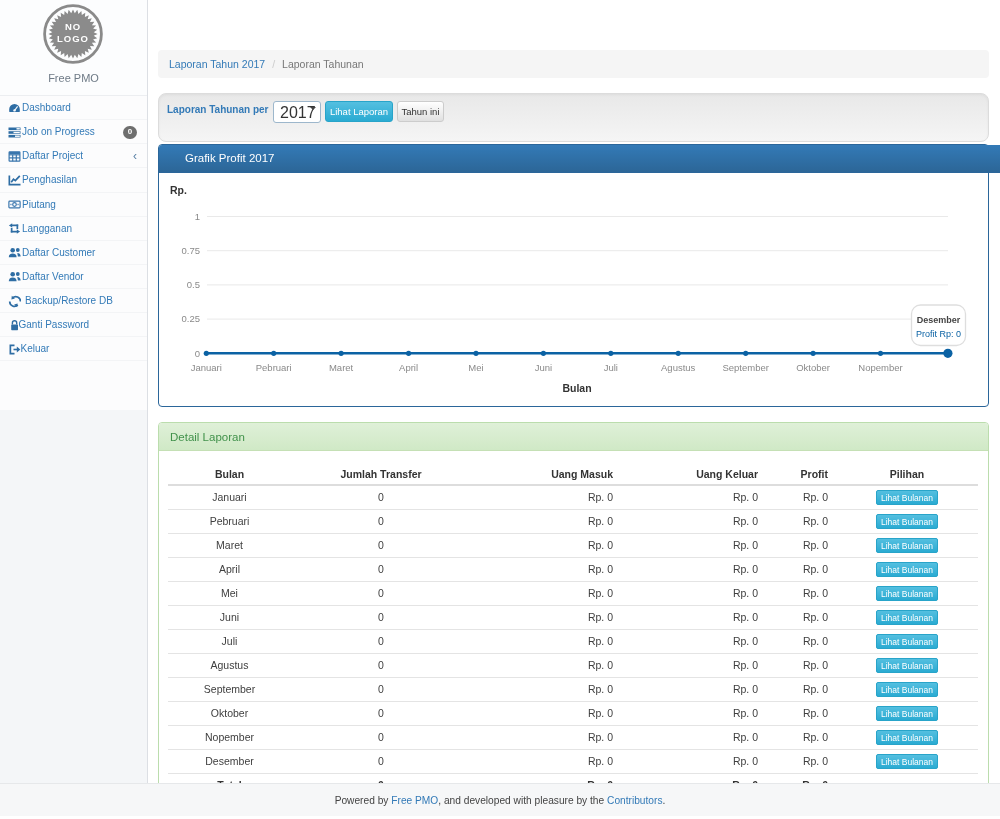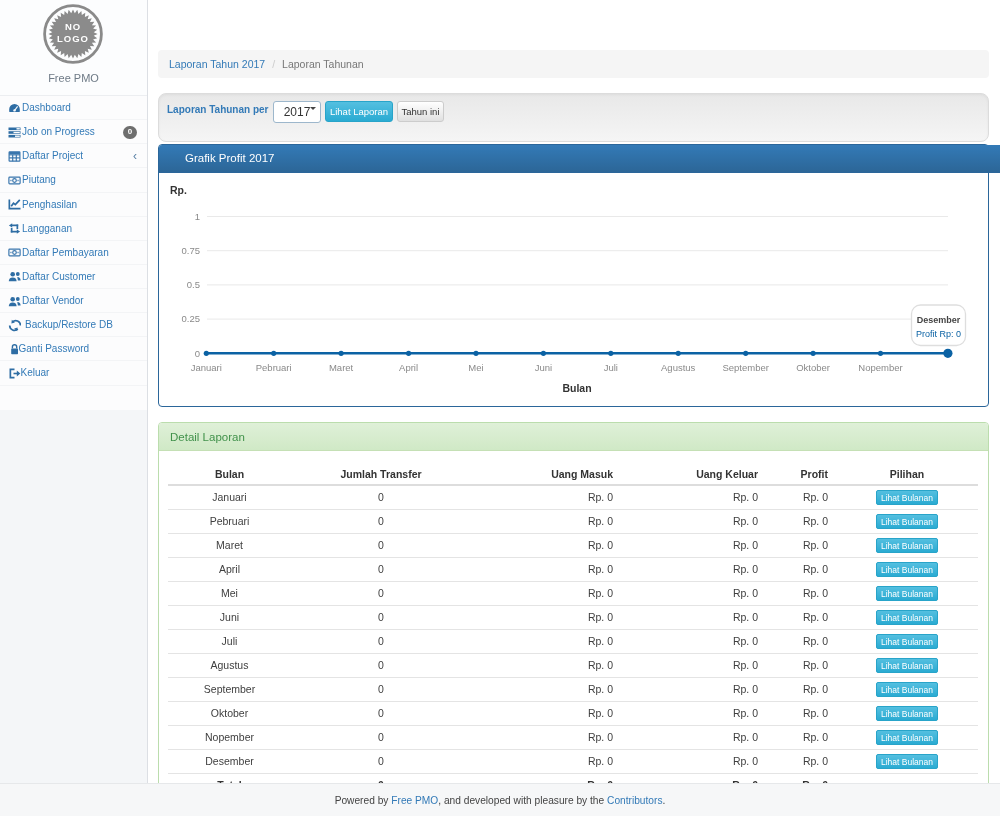--- a/index.html
+++ b/index.html
@@ -13,21 +13,21 @@
 .mi svg { position:absolute; left:8px; top:5.5px; }
 .mi .txt { position:absolute; left:22px; top:0; }
 .badge0 { position:absolute; left:123px; top:6px; width:14px; height:12.5px; background:#6e6e6e; border-radius:7px; color:#fff; font-size:8px; font-weight:bold; text-align:center; line-height:12.5px; }
 .chev { position:absolute; left:133px; top:0; color:#5a80a5; font-size:12px; }
 #main { position:absolute; left:148px; top:0; width:852px; height:783px; background:#fff;margin-top:41px; }
 #breadcrumb { position:absolute; left:10px; top:9px; width:831px; height:28px; background:#f5f5f5; border-radius:4px; font-size:10.5px; line-height:28px; padding-left:11px; color:#777; }
 #breadcrumb a { color:#337ab7; text-decoration:none; }
 #breadcrumb .sep { color:#ccc; padding:0 7px; }
 #well { position:absolute; left:10px; top:52px; width:831px; height:49px; background:linear-gradient(to bottom,#e8e8e8 0,#f5f5f5 100%); border:1px solid #dcdcdc; border-radius:8px; box-shadow:inset 0 1px 3px rgba(0,0,0,.05); }
 #well .lbl { position:absolute; left:8px; top:10px; font-size:10px; font-weight:bold; color:#337ab7; }
-#well select { position:absolute; left:114px; top:7px; width:48px; height:22px; font-size:12px; font-family:"Liberation Sans",sans-serif; border:1px solid #9db7cc; border-radius:3px; background:#fff; color:#333; appearance:none;text-align:center; -webkit-appearance:none; }
+#well select { position:absolute; left:114px; top:7px; width:48px; height:22px; font-size:16px; font-family:"Liberation Sans",sans-serif; border:1px solid #9db7cc; border-radius:3px; background:#fff; color:#333; padding-left:6px; appearance:none; -webkit-appearance:none; }
 #well .caret { position:absolute; left:151px; top:13px; width:0; height:0; border-left:3px solid transparent; border-right:3px solid transparent; border-top:3.8px solid #444; pointer-events:none; }
 .btni { display:inline-block; background:linear-gradient(to bottom,#54bfe0 0,#2aabd2 100%); border:1px solid #28a4c9; border-radius:3px; color:#fff; text-align:center; }
 .btnd { display:inline-block; background:linear-gradient(to bottom,#fff 0,#e0e0e0 100%); border:1px solid #ccc; border-radius:3px; color:#333; text-align:center; }
 #btn-lihat { position:absolute; left:166px; top:7px; width:68px; height:21px; font-size:9.5px; line-height:19px; }
 #btn-tahun { position:absolute; left:238px; top:7px; width:47px; height:21px; font-size:9.5px; line-height:19px; }
 #chart-panel { position:absolute; left:10px; top:103px; width:831px; height:263px; background:#fff; border:1px solid #2b669a; border-radius:4px; }
 #chart-head { position:absolute; left:0; top:0; width:906px; height:28px; background:linear-gradient(to bottom,#337ab7 0,#2c6697 100%); border-bottom:1px solid #2b669a; border-radius:3px 3px 0 0; color:#fff; font-size:11.5px; line-height:27px; padding-left:26px; }
 #detail-panel { position:absolute; left:10px; top:381px; width:831px; height:390px; background:#fff; border:1px solid #bbddad; border-radius:4px; }
 #detail-head { position:absolute; left:0; top:0; width:829px; height:28px; background:linear-gradient(to bottom,#dff0d8 0,#d0e9c6 100%); border-radius:3px 3px 0 0; border-bottom:1px solid #c5e0b5; color:#41924b; font-size:11.5px; line-height:28px; padding-left:11px; }
 #rtable { position:absolute; left:9px; top:24.9px; width:810px; border-collapse:collapse; font-size:10.5px; color:#404040; }
@@ -289,60 +289,49 @@
             <line x1="4.7" y1="4.8" x2="4.7" y2="11.2"></line>
             <line x1="8.3" y1="4.8" x2="8.3" y2="11.2"></line>
           </g>
           <rect x="1.1" y="1.9" width="10.8" height="2.1" fill="#3a76ad"></rect>
         </svg>
         <span class="txt">Daftar Project</span>
         <span class="chev">‹</span>
       </div>
 <div class="mi">
         <svg width="13" height="13" viewBox="0 0 13 13">
+          <path d="M0.5 1.5 L2.2 1.5 L2.2 9.8 L12.5 9.8 L12.5 11.5 L0.5 11.5 Z" fill="#2e6da4"></path>
+          <path d="M3.2 8.3 L5.5 5.2 L7.3 6.6 L11.8 1.8" stroke="#2e6da4" stroke-width="1.7" fill="none"></path>
+        </svg>
+        <span class="txt">Penghasilan</span>
+      </div>
+<div class="mi">
+        <svg width="13" height="13" viewBox="0 0 13 13">
           <g fill="none" stroke="#3a76ad" stroke-width="1.2">
             <rect x="0.9" y="3.2" width="11.2" height="6.6" rx="0.8"></rect>
             <circle cx="6.5" cy="6.5" r="1.8"></circle>
           </g>
           <rect x="2.4" y="5.8" width="1.1" height="1.4" fill="#3a76ad"></rect>
           <rect x="9.5" y="5.8" width="1.1" height="1.4" fill="#3a76ad"></rect>
         </svg>
         <span class="txt">Piutang</span>
       </div>
 <div class="mi">
         <svg width="13" height="13" viewBox="0 0 13 13">
-          <path d="M0.5 1.5 L2.2 1.5 L2.2 9.8 L12.5 9.8 L12.5 11.5 L0.5 11.5 Z" fill="#2e6da4"></path>
-          <path d="M3.2 8.3 L5.5 5.2 L7.3 6.6 L11.8 1.8" stroke="#2e6da4" stroke-width="1.7" fill="none"></path>
-        </svg>
-        <span class="txt">Penghasilan</span>
-      </div>
-<div class="mi">
-        <svg width="13" height="13" viewBox="0 0 13 13">
           <path d="M4.2 1.2 L4.2 5.6 L0.9 3.4 Z" fill="#2e6da4"></path>
           <rect x="3.8" y="2.5" width="6.4" height="1.7" fill="#2e6da4"></rect>
           <rect x="8.5" y="2.5" width="1.7" height="4.6" fill="#2e6da4"></rect>
           <path d="M8.8 7.4 L8.8 11.8 L12.1 9.6 Z" fill="#2e6da4"></path>
           <rect x="2.8" y="8.8" width="6.4" height="1.7" fill="#2e6da4"></rect>
           <rect x="2.8" y="5.9" width="1.7" height="4.6" fill="#2e6da4"></rect>
         </svg>
         <span class="txt">Langganan</span>
       </div>
 <div class="mi">
         <svg width="13" height="13" viewBox="0 0 13 13">
-          <g fill="none" stroke="#3a76ad" stroke-width="1.2">
-            <rect x="0.9" y="3.2" width="11.2" height="6.6" rx="0.8"></rect>
-            <circle cx="6.5" cy="6.5" r="1.8"></circle>
-          </g>
-          <rect x="2.4" y="5.8" width="1.1" height="1.4" fill="#3a76ad"></rect>
-          <rect x="9.5" y="5.8" width="1.1" height="1.4" fill="#3a76ad"></rect>
-        </svg>
-        <span class="txt">Daftar Pembayaran</span>
-      </div>
-<div class="mi">
-        <svg width="13" height="13" viewBox="0 0 13 13">
           <circle cx="4.7" cy="4.2" r="2.3" fill="#2e6da4"></circle>
           <path d="M0.8 11.2 Q0.8 7.4 4.7 7.4 Q8.6 7.4 8.6 11.2 Z" fill="#2e6da4"></path>
           <circle cx="9.8" cy="4.0" r="1.9" fill="#2e6da4"></circle>
           <path d="M9.3 6.9 Q12.6 7 12.6 10.6 L9.9 10.6" fill="#2e6da4"></path>
         </svg>
         <span class="txt">Daftar Customer</span>
       </div>
 <div class="mi">
         <svg width="13" height="13" viewBox="0 0 13 13">
           <circle cx="4.7" cy="4.2" r="2.3" fill="#2e6da4"></circle>

